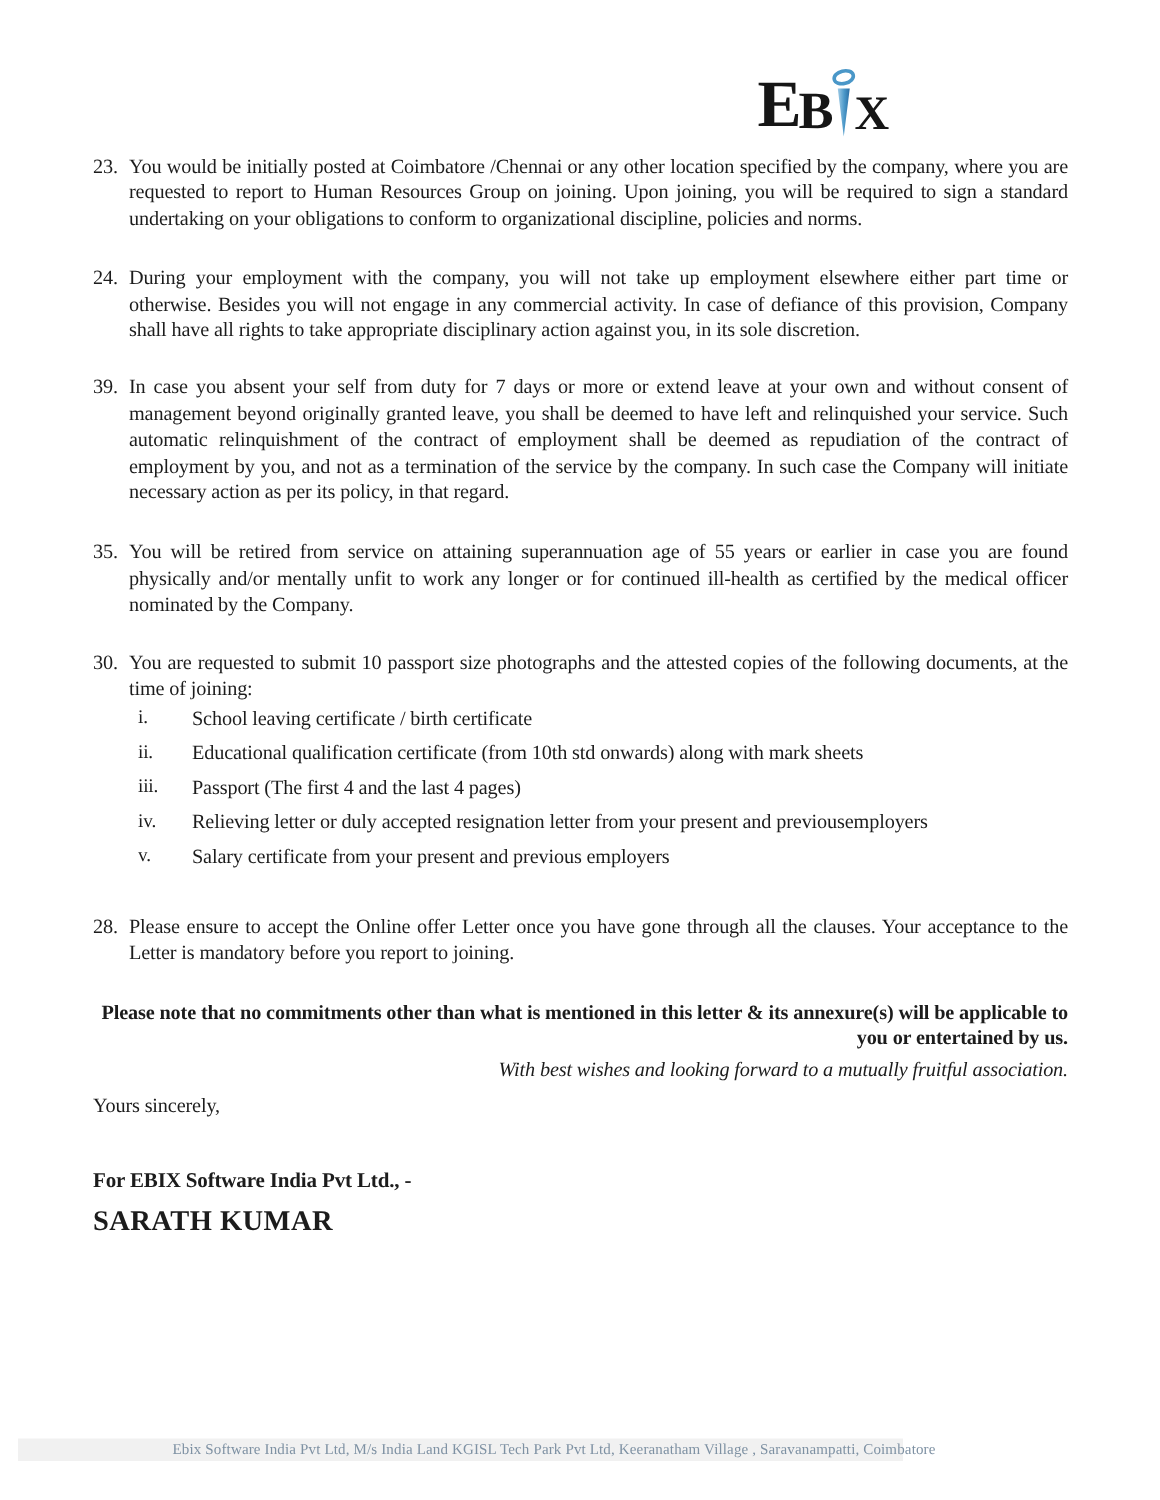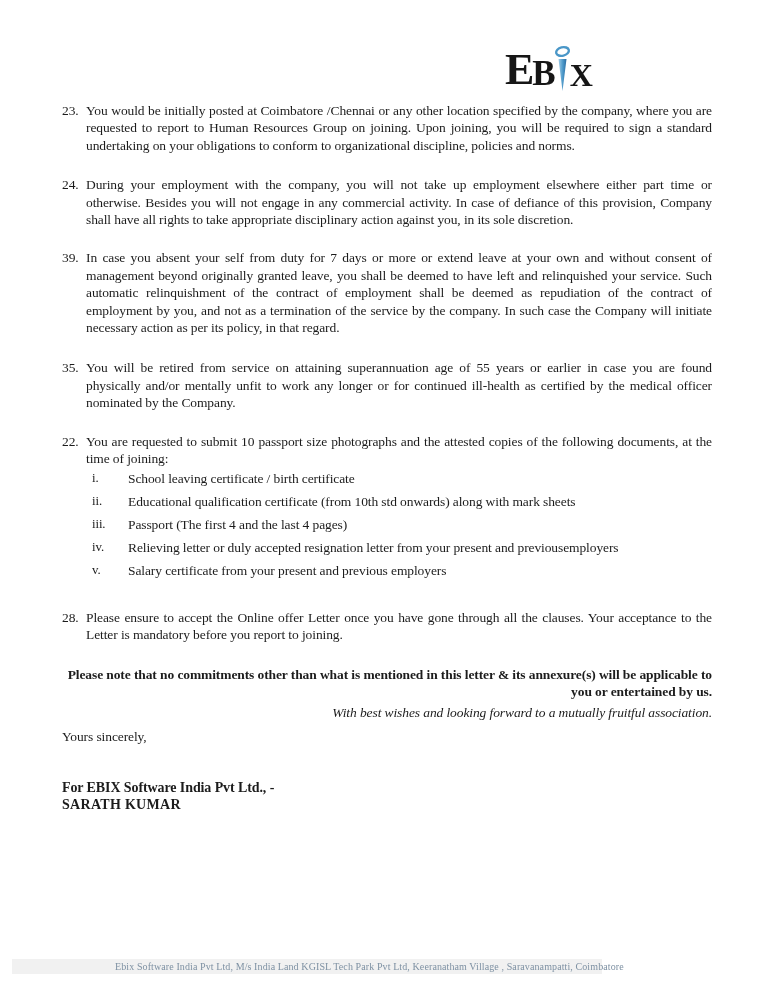--- a/index.html
+++ b/index.html
@@ -46,22 +46,22 @@
   .sub { display: flex; margin-bottom: 5.6px; }
   .sub .subnum { width: 36px; flex: 0 0 36px; font-size: 12.8px; }
   .sub .subtxt { flex: 1; }
   .after-sublist { margin-bottom: 30px; }
 
   .para { text-align: justify; }
   .bold-note { font-weight: 700; line-height: 17.6px; margin-bottom: 3px; text-align: right; }
   .advisory { margin-bottom: 3px; }
   .closing-italic { font-style: italic; margin-bottom: 7px; text-align: right; }
   .closing { margin-bottom: 33px; }
-  .sig-company { font-weight: 700; font-size: 14px; }
-  .sig-name { font-weight: 700; font-size: 14px; letter-spacing: 0.3px; }
+  .sig-company { font-weight: 700; font-size: 14px; margin-bottom: 10px; }
+  .sig-name { font-weight: 700; font-size: 19px; letter-spacing: 0.3px; }
 
   
   .footer-band {
     position: absolute; left: 12px; bottom: 26px;
     width: 590px; height: 15px;
     background: #f1f1f1;
   }
   .footer-text {
     position: absolute; left: 115px; bottom: 27px;
     font-size: 10px; line-height: 13px;
@@ -110,21 +110,21 @@
       <span class="num">39.</span>
       <p class="txt">In case you absent your self from duty for 7 days or more or extend leave at your own and without consent of management beyond originally granted leave, you shall be deemed to have left and relinquished your service. Such automatic relinquishment of the contract of employment shall be deemed as repudiation of the contract of employment by you, and not as a termination of the service by the company. In such case the Company will initiate necessary action as per its policy, in that regard.</p>
     </div>
 
     <div class="item gap-21">
       <span class="num">35.</span>
       <p class="txt">You will be retired from service on attaining superannuation age of 55 years or earlier in case you are found physically and/or mentally unfit to work any longer or for continued ill-health as certified by the medical officer nominated by the Company.</p>
     </div>
 
     <div class="item gap-0">
-      <span class="num">22.</span>
+      <span class="num">30.</span>
       <div class="txt">
         <p style="text-align: justify;">You are requested to submit 10 passport size photographs and the attested copies of the following documents, at the time of joining:</p>
       </div>
     </div>
     <div class="sublist after-sublist">
       <div class="sub">
         <span class="subnum">i.</span>
         <span class="subtxt">School leaving certificate / birth certificate</span>
       </div>
       <div class="sub">

